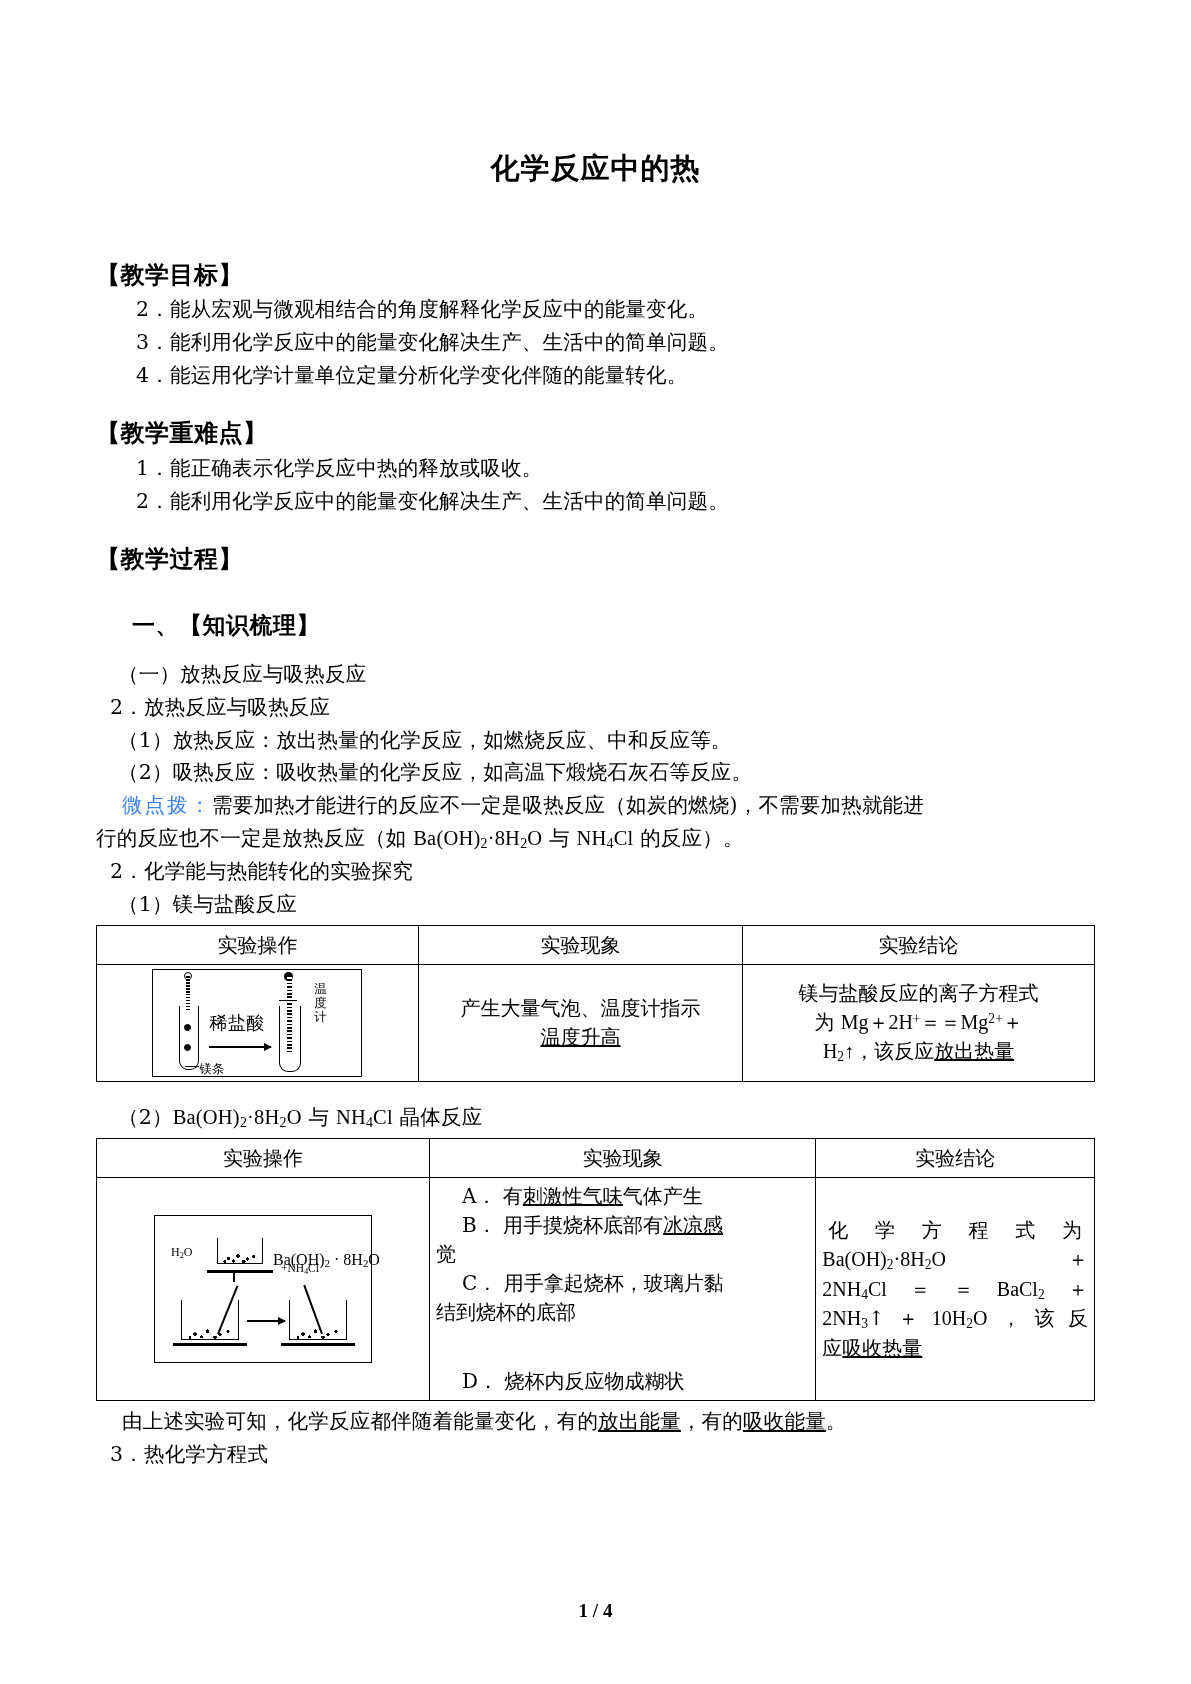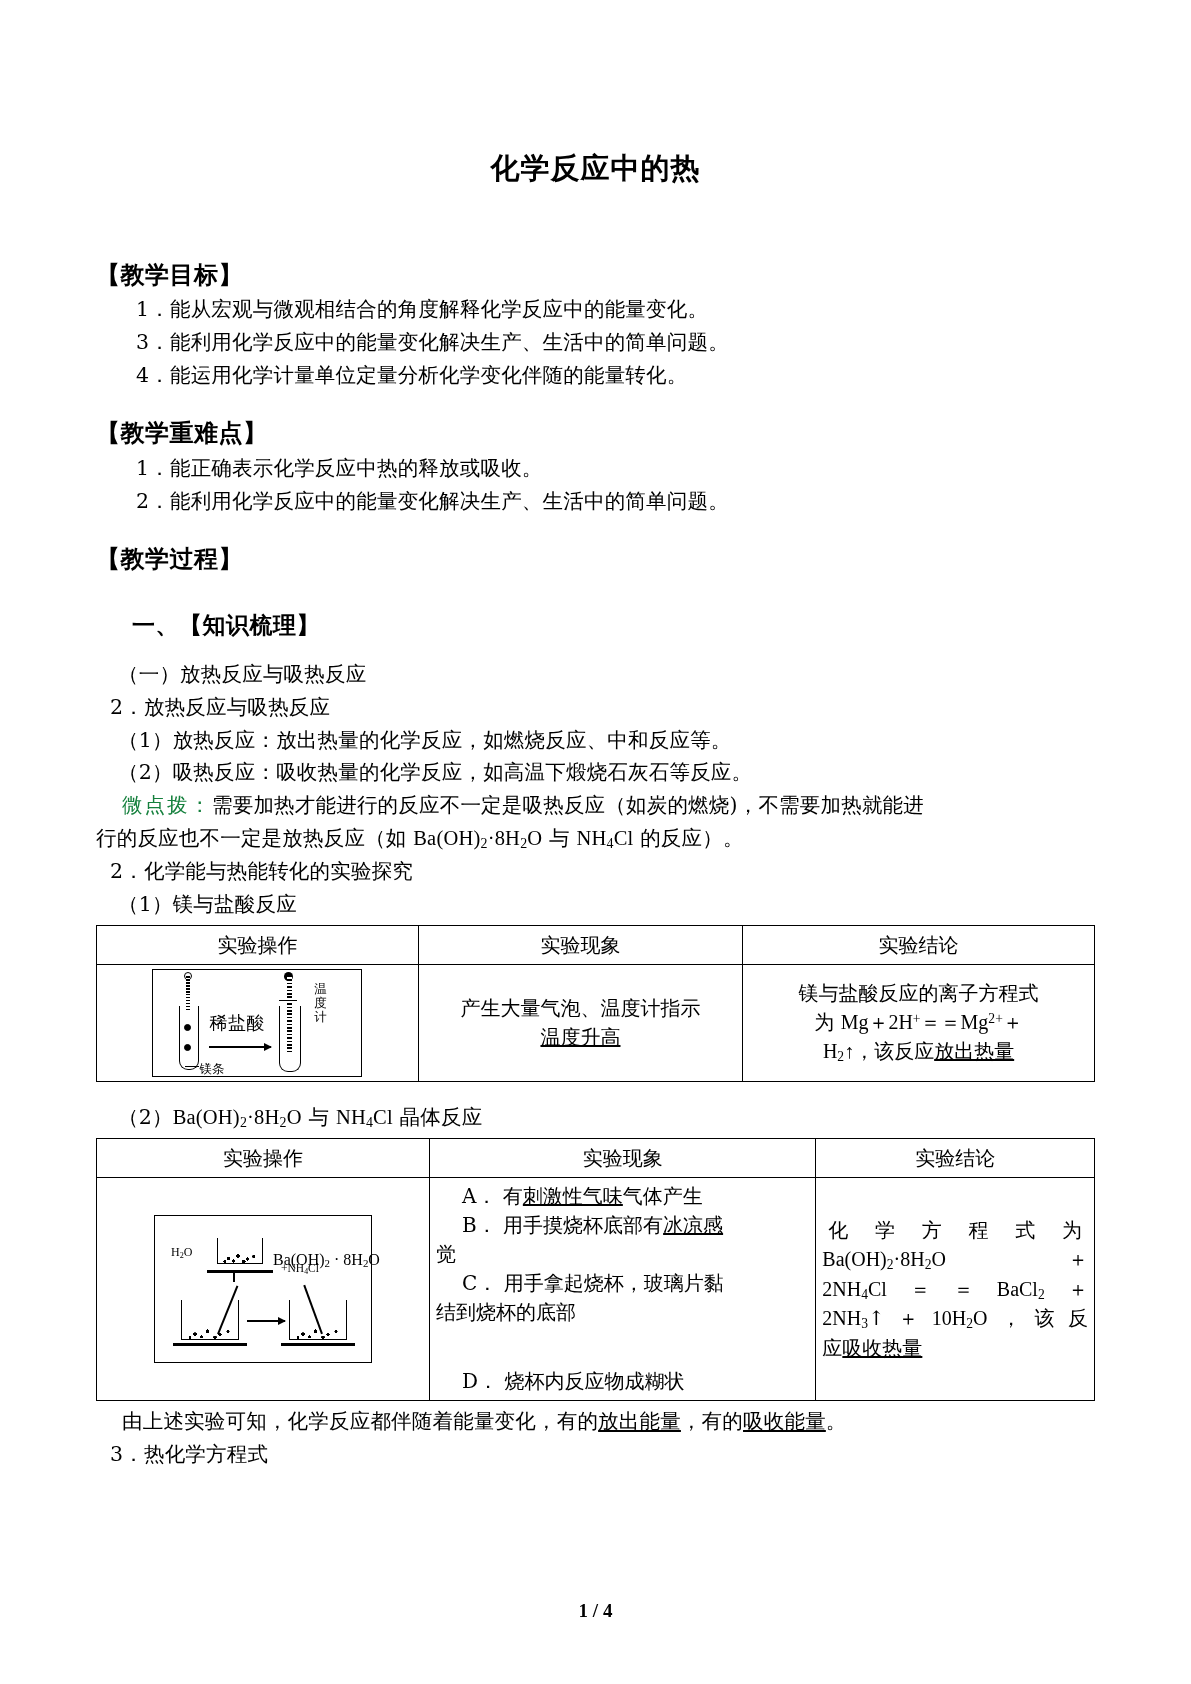--- a/index.html
+++ b/index.html
@@ -75,21 +75,21 @@
   }
   .body-line.indent0 { padding-left: 14px; }
   .body-flow {
     font-size: 20.5px;
     line-height: 1.6;
     margin: 0;
     text-indent: 26px;
     letter-spacing: 0.2px;
   }
   .note-label {
-    color: #15803d;
+    color: #3b82f6;
     letter-spacing: 2px;
   }
   .latin { font-family: Liberation Serif, serif; }
   sub { font-size: 0.68em; vertical-align: -0.22em; }
   sup { font-size: 0.68em; vertical-align: 0.42em; }
   .u { text-decoration: underline; }
 
   
   table.exp {
     border-collapse: collapse;
@@ -276,21 +276,21 @@
   }
 </style>
 </head>
 <body>
 
 <div class="page">
 
   <h1 class="doc-title">化学反应中的热</h1>
 
   <div class="sec-head gap-top-big">【教学目标】</div>
-  <div class="obj-line">1．能从宏观与微观相结合的角度解释化学反应中的能量变化。</div>
+  <div class="obj-line">2．能从宏观与微观相结合的角度解释化学反应中的能量变化。</div>
   <div class="obj-line">3．能利用化学反应中的能量变化解决生产、生活中的简单问题。</div>
   <div class="obj-line">4．能运用化学计量单位定量分析化学变化伴随的能量转化。</div>
 
   <div class="sec-head gap-top-mid">【教学重难点】</div>
   <div class="obj-line">1．能正确表示化学反应中热的释放或吸收。</div>
   <div class="obj-line">2．能利用化学反应中的能量变化解决生产、生活中的简单问题。</div>
 
   <div class="sec-head gap-top-mid">【教学过程】</div>
 
   <div class="sub-head" style="margin-top:30px;">一、【知识梳理】</div>

